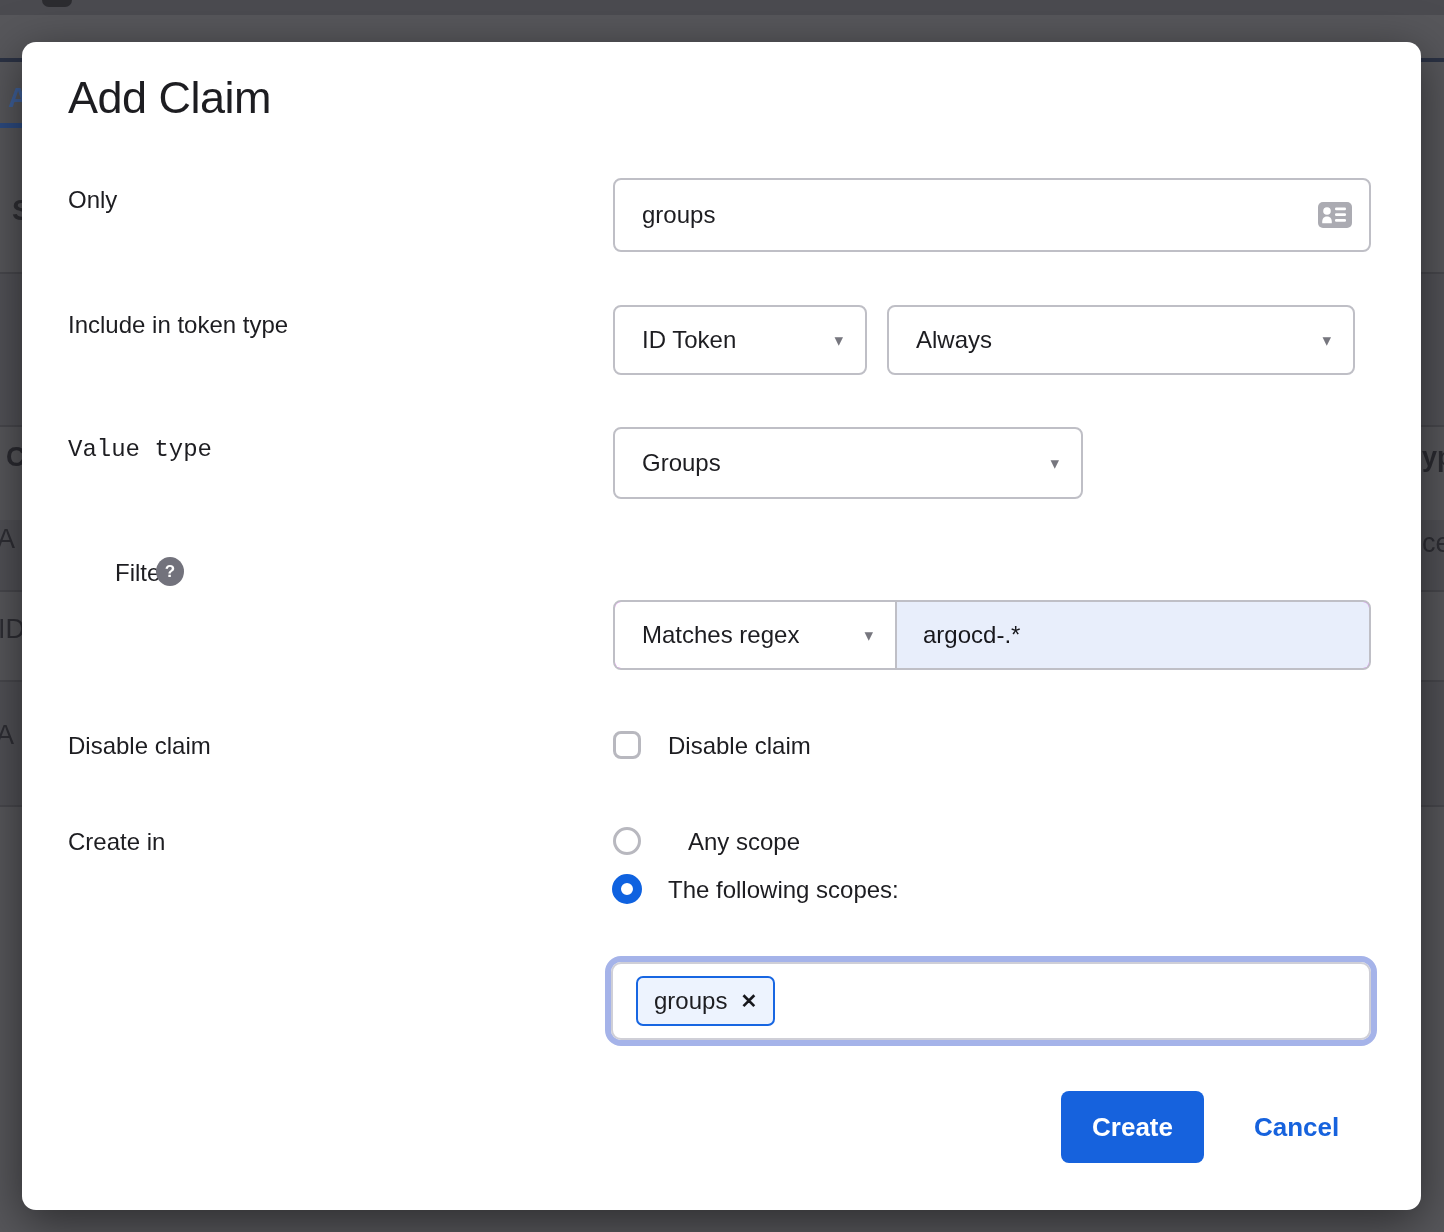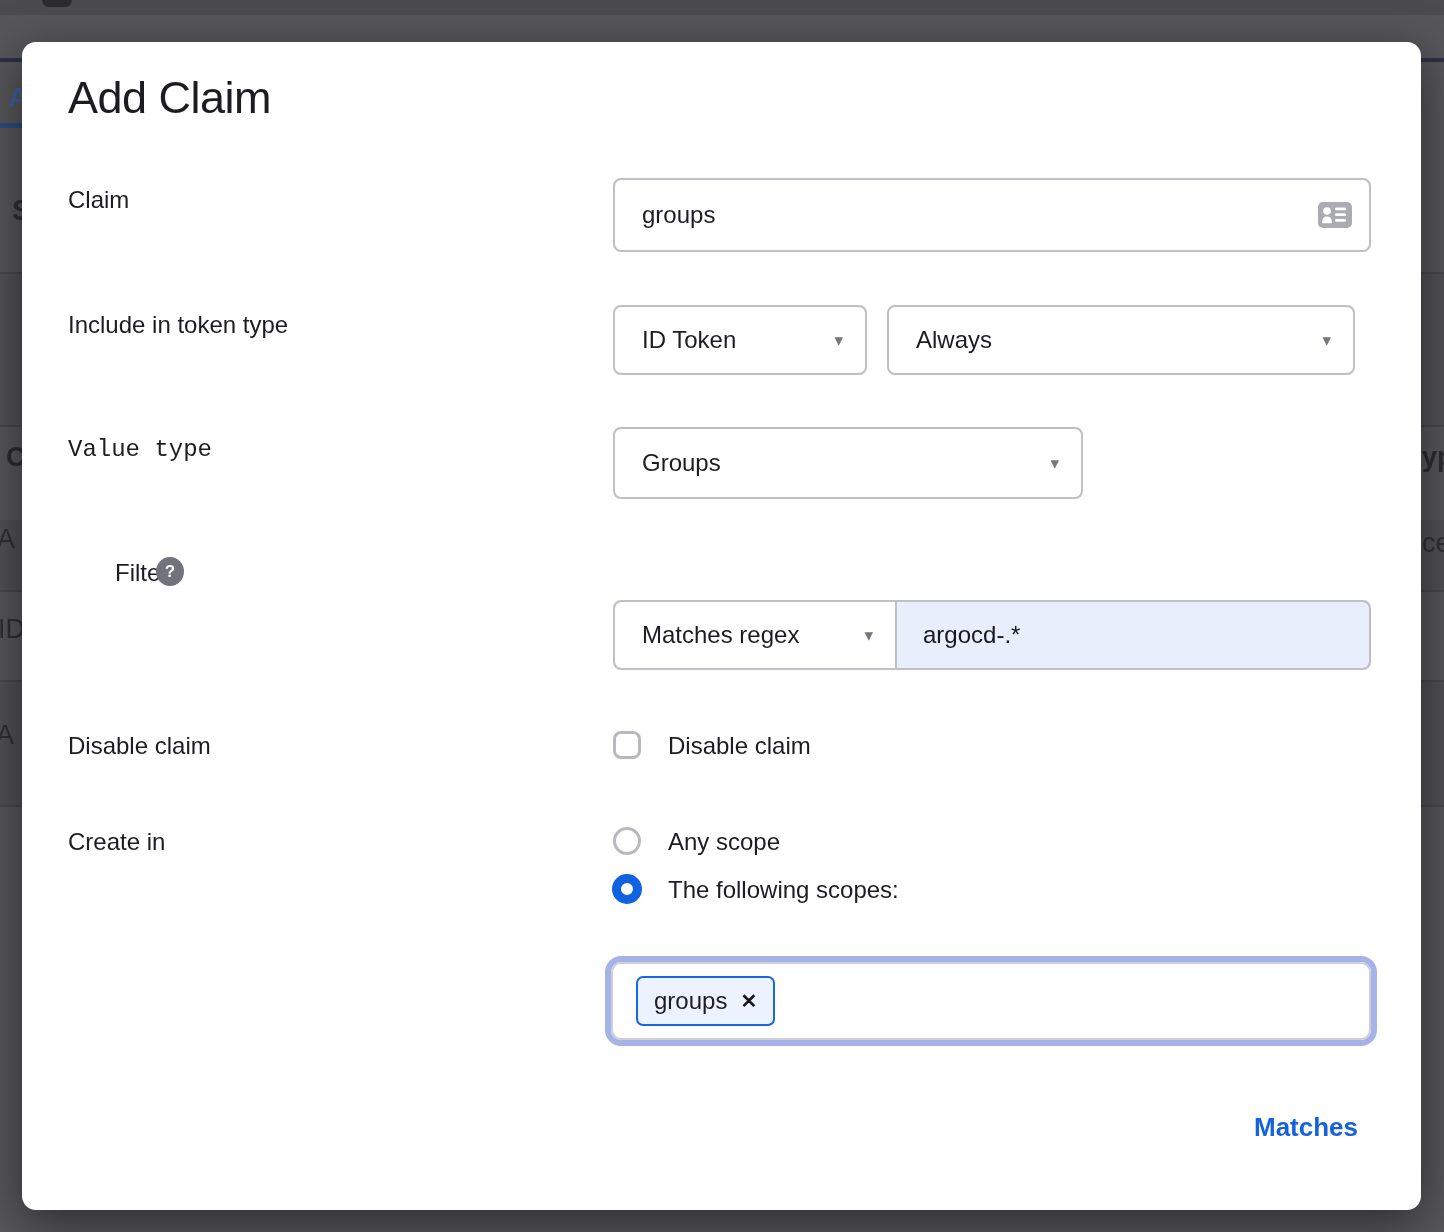--- a/index.html
+++ b/index.html
@@ -100,21 +100,21 @@
   <div class="bg-el bg-a1">A</div>
   <div class="bg-el bg-id">ID</div>
   <div class="bg-el bg-a2">A</div>
   <div class="bg-el bg-yp">yp</div>
   <div class="bg-el bg-ce">ce</div>
 
   <div class="modal">
 
     <div class="m-abs title">Add Claim</div>
 
-    <div class="m-abs flabel" style="left:46px;top:144px;">Claim</div>
+    <div class="m-abs flabel" style="left:46px;top:144px;">Only</div>
     <div class="m-abs text-input">
       <input type="text" value="groups" style="">
       <svg class="card-icon" viewBox="0 0 36 30">
         <rect x="1" y="2" width="34" height="26" rx="5" fill="#ababb2"></rect>
         <circle cx="10" cy="11" r="3.8" fill="#ffffff"></circle>
         <path d="M5.2 22 c0-3.6 2.1-5.4 4.8-5.4 s4.8 1.8 4.8 5.4 v1.2 h-9.6 z" fill="#ffffff"></path>
         <rect x="18" y="7.5" width="11" height="2.8" rx="1.2" fill="#ffffff"></rect>
         <rect x="18" y="13.2" width="11" height="2.8" rx="1.2" fill="#ffffff"></rect>
         <rect x="18" y="18.9" width="11" height="2.8" rx="1.2" fill="#ffffff"></rect>
       </svg>
@@ -147,28 +147,29 @@
         <input type="text" value="argocd-.*" style="">
       </div>
     </div>
 
     <div class="m-abs flabel" style="left:46px;top:690px;">Disable claim</div>
     <div class="m-abs checkbox"></div>
     <div class="m-abs flabel" style="left:646px;top:690px;">Disable claim</div>
 
     <div class="m-abs flabel" style="left:46px;top:786px;">Create in</div>
     <div class="m-abs radio-off" style="left:591px;top:785px;"></div>
-    <div class="m-abs flabel" style="left:646px;top:786px;text-align:center;">Any scope</div>
+    <div class="m-abs flabel" style="left:666px;top:786px;text-align:center;">Any scope</div>
     <div class="m-abs radio-on" style="left:590px;top:832px;"></div>
     <div class="m-abs flabel" style="left:646px;top:834px;">The following scopes:</div>
 
     <div class="m-abs scopes-box">
       <div class="scopes-inner"></div>
       <div class="chip">
         <span>groups</span>
         <span class="chip-x">✕</span>
       </div>
     </div>
 
-    <div class="m-abs btn-cancel">Matches</div>
+    <div class="m-abs btn-create">Create</div>
+    <div class="m-abs btn-cancel">Cancel</div>
 
   </div>
 </div>
 
 </body></html>

